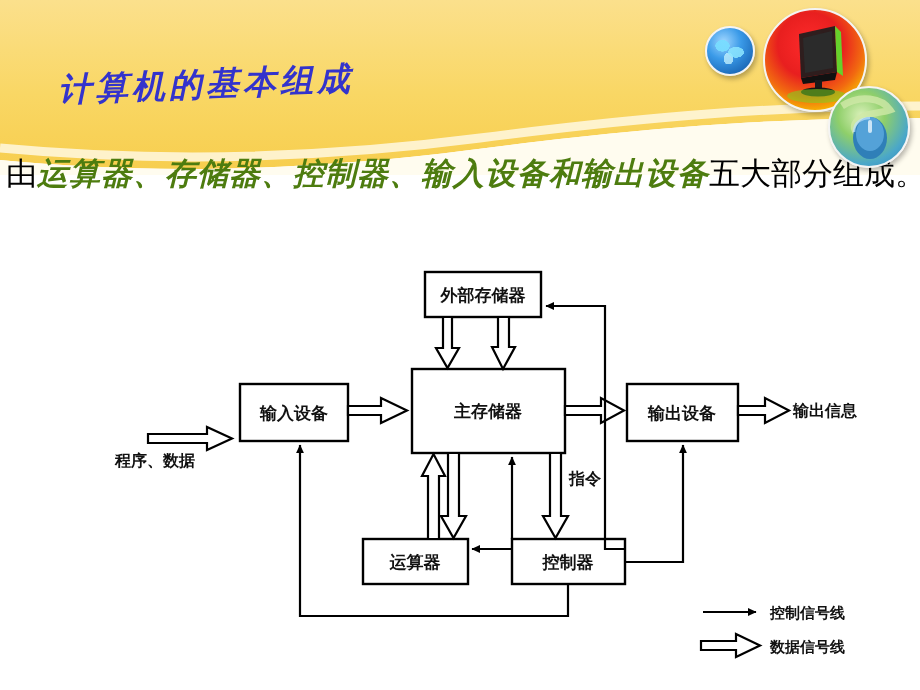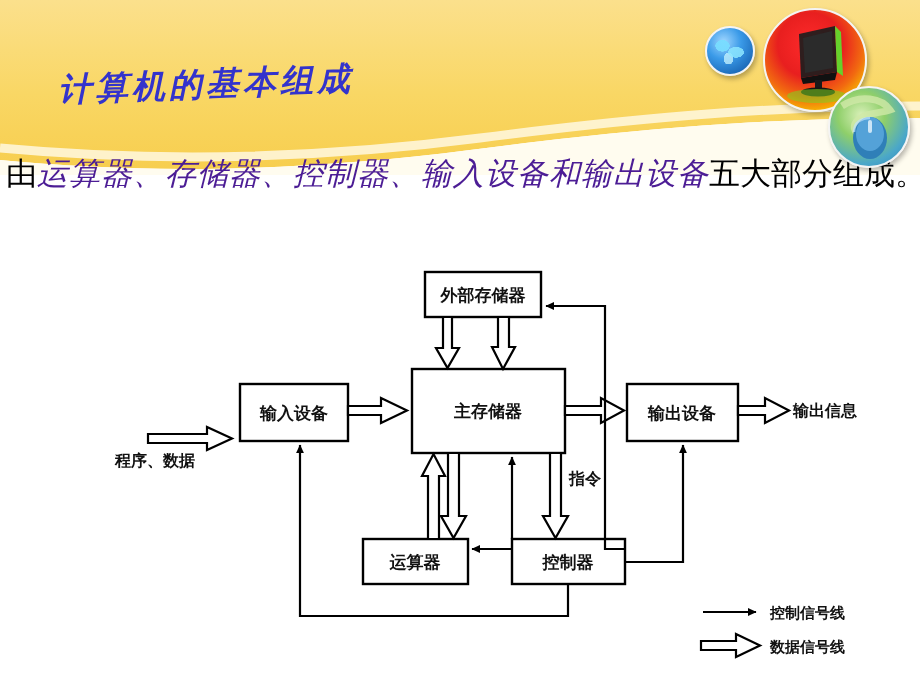--- a/index.html
+++ b/index.html
@@ -44,22 +44,22 @@
     position: absolute;
     left: 6px; top: 153px;
     font-family: "DejaVu Serif", serif;
     font-size: 31px;
     white-space: nowrap;
     color: #000000;
     letter-spacing: 0px;
   }
   .subtitle .plain { color: #000000; font-weight: normal; }
   .subtitle .hl {
-    color: #4c1d95;
-    font-weight: normal;
+    color: #4d7c0f;
+    font-weight: bold;
     font-style: italic;
     letter-spacing: 1px;
   }
 
   
   .deco { position: absolute; border-radius: 50%;
           box-shadow: 2px 3px 5px rgba(0,0,0,.28);
           border: 2px solid #f4f4f4; overflow: hidden; }
   .deco-globe {
     left: 705px; top: 26px; width: 46px; height: 46px;

